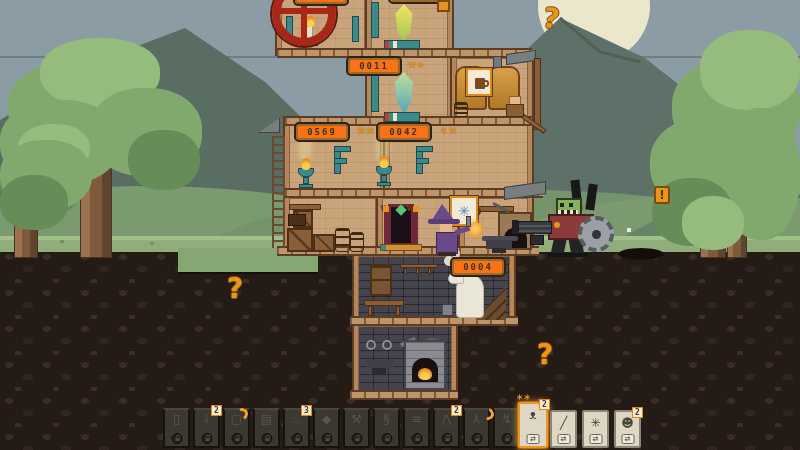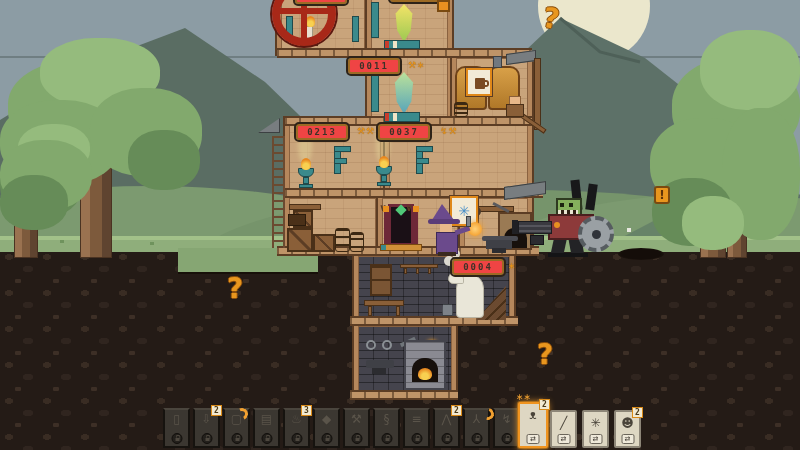--- a/index.html
+++ b/index.html
@@ -33,21 +33,21 @@
   .teal{background:#3a8a8c;border:1px solid #1f4a4c;z-index:7;}
   .wood{background:#8a5f38;border:1px solid #4a3018;z-index:7;}
   .crate{z-index:7;background-color:#8a5f38;border:2px solid #4a3018;background-image:linear-gradient(45deg,transparent 44%,#5c3d24 46%,#5c3d24 54%,transparent 56%);}
   .barrel{z-index:7;background:linear-gradient(90deg,#7a5330,#a5754a 40%,#7a5330);border:1px solid #3c2812;border-radius:3px;background-image:linear-gradient(#3c2812 0 2px,transparent 2px 30%,#3c2812 30% calc(30% + 2px),transparent 0 70%,#3c2812 70% calc(70% + 2px),transparent 0);}
   .keg{z-index:7;background:linear-gradient(#d8a048,#b07828);border:2px solid #6e4218;border-radius:10px 10px 4px 4px;}
   .ladder{z-index:7;background-image:repeating-linear-gradient(#6b4a30 0 2px,transparent 2px 8px);border-left:2px solid #6b4a30;border-right:2px solid #6b4a30;}
   .gem{z-index:7;clip-path:polygon(50% 0,85% 25%,78% 70%,50% 100%,22% 70%,15% 25%);filter:drop-shadow(0 0 2px rgba(0,0,0,.5));}
   .smoke{z-index:7;background:rgba(235,225,160,.42);filter:blur(2px);border-radius:40%;}
   .flame{z-index:8;background:radial-gradient(circle at 50% 70%,#f8d050 30%,#e88820 70%);border-radius:50% 50% 40% 40%;}
   
-  .counter{z-index:10;background:#ef4444;border:2px solid #9c6a24;outline:2px solid #2e2318;border-radius:3px;height:16px;min-width:52px;display:flex;align-items:center;justify-content:center;font:bold 9px "DejaVu Sans Mono",monospace;color:#3c3228;letter-spacing:2px;}
+  .counter{z-index:10;background:#f97316;border:2px solid #9c6a24;outline:2px solid #2e2318;border-radius:3px;height:16px;min-width:52px;display:flex;align-items:center;justify-content:center;font:bold 9px "DejaVu Sans Mono",monospace;color:#3c3228;letter-spacing:2px;}
   .cicons{z-index:10;color:#e8961e;font-size:9px;text-shadow:0 0 1px #7a4a10;letter-spacing:1px;}
   .qmark{z-index:10;color:#e8961e;font:bold 28px "DejaVu Sans",sans-serif;text-shadow:-1px 0 #8a4e0c,1px 0 #8a4e0c,0 -1px #8a4e0c,0 1px #8a4e0c;}
   .excl{z-index:10;width:16px;height:18px;background:#e8961e;border:2px solid #7a4a10;border-radius:3px;color:#5c3208;font:bold 12px "DejaVu Sans",sans-serif;display:flex;align-items:center;justify-content:center;}
   
   .slot{position:absolute;width:27px;height:40px;background:#3b3731;border:2px solid #16130f;border-top-color:#4a453d;z-index:11;}
   .slot .icon{position:absolute;top:2px;left:0;width:100%;text-align:center;font-size:12px;color:#5a544a;}
   .lockc{position:absolute;bottom:2px;left:50%;transform:translateX(-50%);width:11px;height:11px;border-radius:50%;background:#23201c;border:1px solid #110e0b;}
   .lockc::before{content:"";position:absolute;left:3px;top:4px;width:4px;height:3px;background:#4d473e;}
   .lockc::after{content:"";position:absolute;left:3px;top:1px;width:3px;height:3px;border:1px solid #4d473e;border-bottom:none;border-radius:2px 2px 0 0;}
   .card{position:absolute;width:27px;height:38px;background:#ded7c3;border:2px solid #8d8678;border-radius:2px;z-index:11;}
@@ -257,23 +257,23 @@
   <div class="abs" style="left:552px;top:240px;width:13px;height:15px;background:#232326;transform:skewX(-12deg);z-index:8"></div>
   <div class="abs" style="left:570px;top:240px;width:13px;height:15px;background:#232326;transform:skewX(10deg);z-index:8"></div>
   <div class="abs" style="left:548px;top:253px;width:20px;height:4px;background:#141416;z-index:8"></div>
   <div class="abs" style="left:568px;top:253px;width:20px;height:4px;background:#141416;z-index:8"></div>
 
   <div class="abs counter" style="left:295px;top:-12px"></div>
   <div class="abs counter" style="left:390px;top:-14px"></div>
   <div class="abs" style="left:437px;top:0px;width:13px;height:12px;background:#e89020;border:2px solid #7a4a10;z-index:10"></div>
   <div class="abs counter" style="left:348px;top:58px">0011</div>
   <span class="abs cicons" style="left:408px;top:60px">⚒∗</span>
-  <div class="abs counter" style="left:296px;top:124px">0213</div>
+  <div class="abs counter" style="left:296px;top:124px">0569</div>
   <span class="abs cicons" style="left:357px;top:126px">⚒⚒</span>
-  <div class="abs counter" style="left:378px;top:124px">0037</div>
+  <div class="abs counter" style="left:378px;top:124px">0042</div>
   <span class="abs cicons" style="left:440px;top:126px">↯⚒</span>
   <div class="abs counter" style="left:452px;top:259px">0004</div>
   <span class="abs cicons" style="left:508px;top:261px">∗</span>
 
   <span class="abs qmark" style="left:543px;top:2px;transform:rotate(10deg)">?</span>
   <span class="abs qmark" style="left:227px;top:272px">?</span>
   <span class="abs qmark" style="left:537px;top:338px">?</span>
   <div class="abs excl" style="left:654px;top:186px">!</div>
 
   <div class="abs" id="hotbar" style="left:0;top:0;width:800px;height:450px;z-index:11;pointer-events:none">

